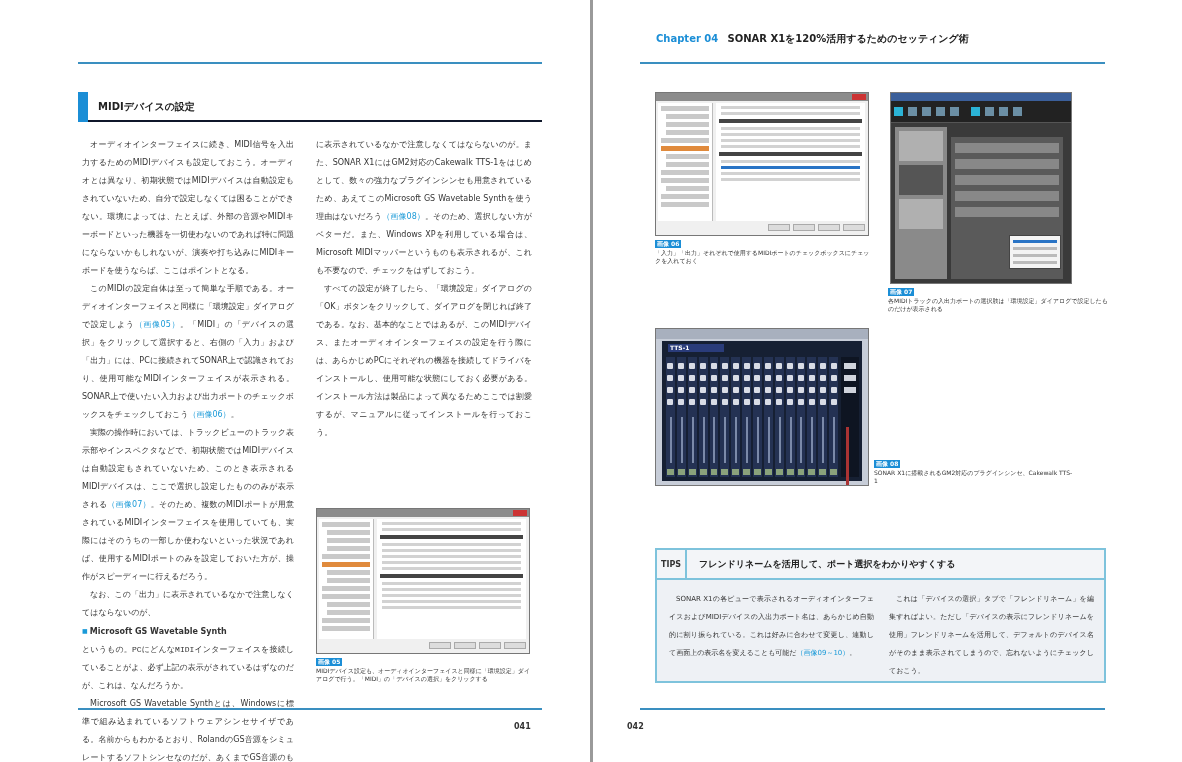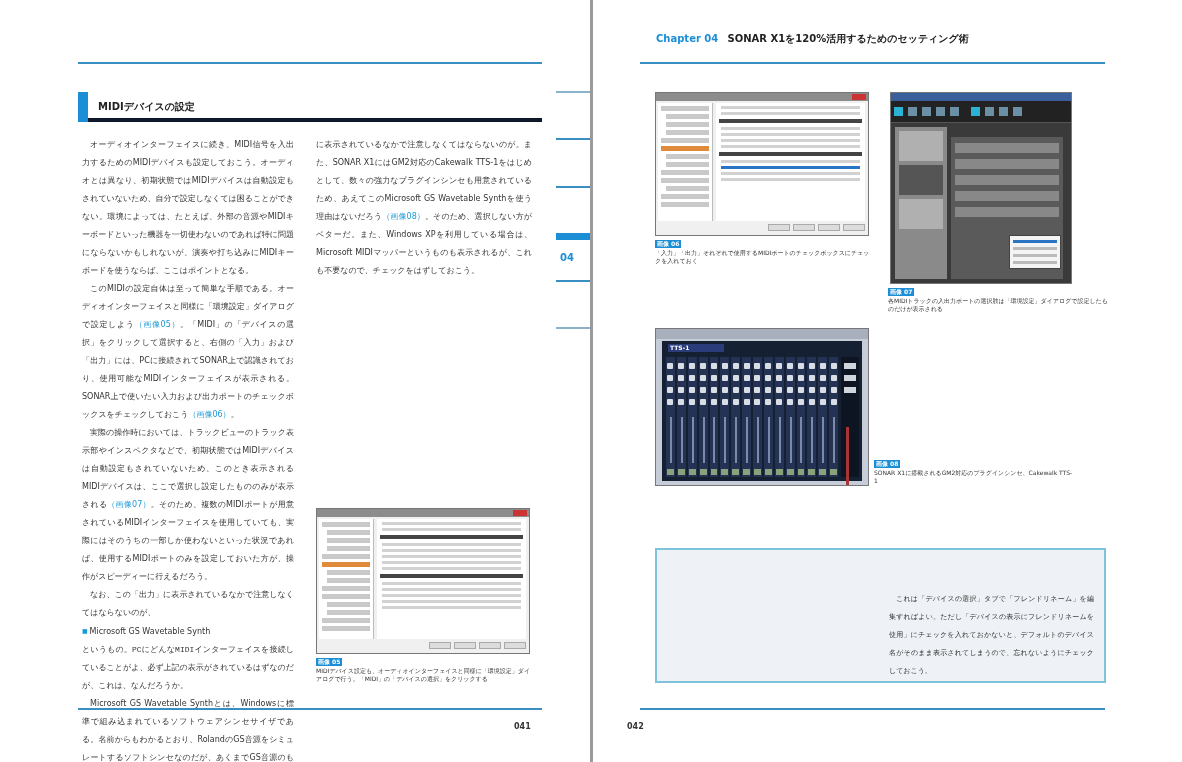--- a/index.html
+++ b/index.html
@@ -3,27 +3,27 @@
 <meta charset="utf-8">
 <style>
 *{box-sizing:border-box;margin:0;padding:0;}
 html,body{width:1182px;height:762px;overflow:hidden;background:#fff;font-family:"DejaVu Sans",sans-serif;color:#2a2a2a;}
 .spread{position:relative;width:1182px;height:762px;background:#fff;}
 .gutter{position:absolute;left:590px;top:0;width:3px;height:762px;background:#9a9a9a;}
 .page{position:absolute;top:0;height:762px;}
 .left{left:0;width:590px;}
 .right{left:593px;width:589px;}
 .hrule{position:absolute;height:2px;background:#3a8fc0;}
-.section-head{position:absolute;left:78px;top:92px;width:464px;height:30px;border-bottom:4px solid #0f172a;}
+.section-head{position:absolute;left:78px;top:92px;width:464px;height:30px;border-bottom:2px solid #0f172a;}
 .section-head .bar{position:absolute;left:0;top:0;width:10px;height:30px;background:#1b8ed6;}
 .section-head .title{position:absolute;left:20px;top:8px;font-size:10px;font-weight:bold;color:#222;}
 .col{position:absolute;font-size:8px;line-height:18px;color:#333;text-align:justify;}
 .col p{text-indent:1em;margin-bottom:0;}
 .col .ref{color:#1a9ad8;}
-.col .sub{font-weight:normal;text-indent:0;}
+.col .sub{font-weight:bold;text-indent:0;}
 .col .sub:before{content:"■ ";color:#1a9ad8;font-size:6px;vertical-align:1px;}
 .thumb-tabs{position:absolute;left:556px;width:34px;}
 .tab{position:absolute;left:0;width:34px;height:2px;background:#3a8fc0;}
 .tab.active{height:7px;background:#1b8ed6;}
 .tab-label{position:absolute;left:4px;font-size:10px;font-weight:bold;color:#1b8ed6;}
 .folio{position:absolute;font-size:8px;font-weight:bold;color:#333;}
 .chapter{position:absolute;left:656px;top:32px;font-size:10px;}
 .chapter .ch{color:#1b8ed6;font-weight:bold;margin-right:6px;}
 .chapter .t{color:#222;font-weight:bold;}
 .shot{position:absolute;border:1px solid #777;overflow:hidden;}
@@ -94,20 +94,21 @@
         <p><span>オーディオインターフェイスに続き、MIDI信号を入出力するためのMIDIデバイスも設定しておこう。オーディオとは異なり、初期状態ではMIDIデバイスは自動設定もされていないため、自分で設定しなくては困ることができない。環境によっては、たとえば、外部の音源やMIDIキーボードといった機器を一切使わないのであれば特に問題にならないかもしれないが、演奏や打ち込みにMIDIキーボードを使うならば、ここはポイントとなる。</span></p>
         <p><span>このMIDIの設定自体は至って簡単な手順である。オーディオインターフェイスと同様に「環境設定」ダイアログで設定しよう</span><span class="ref">（画像05）</span><span>。「MIDI」の「デバイスの選択」をクリックして選択すると、右側の「入力」および「出力」には、PCに接続されてSONAR上で認識されており、使用可能なMIDIインターフェイスが表示される。SONAR上で使いたい入力および出力ポートのチェックボックスをチェックしておこう</span><span class="ref">（画像06）</span><span>。</span></p>
         <p><span>実際の操作時においては、トラックビューのトラック表示部やインスペクタなどで、初期状態ではMIDIデバイスは自動設定もされていないため、このとき表示されるMIDIデバイスは、ここで選択し設定したもののみが表示される</span><span class="ref">（画像07）</span><span>。そのため、複数のMIDIポートが用意されているMIDIインターフェイスを使用していても、実際にはそのうちの一部しか使わないといった状況であれば、使用するMIDIポートのみを設定しておいた方が、操作がスピーディーに行えるだろう。</span></p>
         <p><span>なお、この「出力」に表示されているなかで注意しなくてはならないのが、</span></p>
         <p class="sub"><span>Microsoft GS Wavetable Synth</span></p>
         <p style="text-indent: 0px; font-family: Liberation Mono, monospace;"><span>というもの。PCにどんなMIDIインターフェイスを接続していることがよ、必ず上記の表示がされているはずなのだが、これは、なんだろうか。</span></p>
         <p><span>Microsoft GS Wavetable Synthとは、Windowsに標準で組み込まれているソフトウェアシンセサイザである。名前からもわかるとおり、RolandのGS音源をシミュレートするソフトシンセなのだが、あくまでGS音源のもので、</span></p>
       </div>
     <div class="col" id="col2" style="left:316px;top:136px;width:216px;">
         <p style="text-indent: 0px;"><span>に表示されているなかで注意しなくてはならないのが。また、SONAR X1にはGM2対応のCakewalk TTS-1をはじめとして、数々の強力なプラグインシンセも用意されているため、あえてこのMicrosoft GS Wavetable Synthを使う理由はないだろう</span><span class="ref">（画像08）</span><span>。そのため、選択しない方がベターだ。また、Windows XPを利用している場合は、Microsoft MIDIマッパーというものも表示されるが、これも不要なので、チェックをはずしておこう。</span></p>
+        <p><span>すべての設定が終了したら、「環境設定」ダイアログの「OK」ボタンをクリックして、ダイアログを閉じれば終了である。なお、基本的なことではあるが、このMIDIデバイス、またオーディオインターフェイスの設定を行う際には、あらかじめPCにそれぞれの機器を接続してドライバをインストールし、使用可能な状態にしておく必要がある。インストール方法は製品によって異なるためここでは割愛するが、マニュアルに従ってインストールを行っておこう。</span></p>
       </div>
 
     <div class="shot dlg" style="left:316px;top:508px;width:214px;height:146px;">
       <div class="titlebar"></div>
       <div class="close"></div>
       <div class="tree">
         <div class="n"></div>
           <div class="n" style="margin-left:8px"></div>
           <div class="n" style="margin-left:8px"></div>
           <div class="n" style="margin-left:8px"></div>
@@ -143,29 +144,20 @@
           <span></span>
           <span></span>
           <span></span>
         </div>
     </div>
     <div class="caption" style="left:316px;top:658px;width:216px;">
       <span class="fig">画像 05</span><br>
       <span>MIDIデバイス設定も、オーディオインターフェイスと同様に「環境設定」ダイアログで行う。「MIDI」の「デバイスの選択」をクリックする</span>
     </div>
 
-    <div class="thumb-tabs" style="top:0;height:762px;">
-      <div class="tab" style="top:91px;background:#8bb4cc;"></div>
-      <div class="tab" style="top:138px;"></div>
-      <div class="tab" style="top:186px;"></div>
-      <div class="tab active" style="top:233px;"></div>
-      <div class="tab-label" style="top:252px;">04</div>
-      <div class="tab" style="top:280px;"></div>
-      <div class="tab" style="top:327px;background:#8bb4cc;"></div>
-    </div>
 
     <div class="hrule" style="left:78px;top:708px;width:464px;"></div>
     <div class="folio" style="left:514px;top:722px;">041</div>
   </div>
 
   <div class="gutter"></div>
 
   <div class="page right"></div>
 
   <div class="chapter">
@@ -386,20 +378,27 @@
           <div class="red"></div>
         </div>
     </div>
   </div>
   <div class="caption" style="left:874px;top:460px;width:200px;">
     <span class="fig">画像 08</span><br>
     <span>SONAR X1に搭載されるGM2対応のプラグインシンセ、Cakewalk TTS-1</span>
   </div>
 
   <div class="tips">
+    <div class="head">
+      <div class="lbl">TIPS</div>
+      <div class="ttl">フレンドリネームを活用して、ポート選択をわかりやすくする</div>
+    </div>
+    <div class="tcol" style="left:12px;">
+      <p><span>SONAR X1の各ビューで表示されるオーディオインターフェイスおよびMIDIデバイスの入出力ポート名は、あらかじめ自動的に割り振られている。これは好みに合わせて変更し、連動して画面上の表示名を変えることも可能だ</span><span class="ref">（画像09～10）</span><span>。</span></p>
+    </div>
     <div class="tcol" style="left:232px;">
-      <p>これは「デバイスの選択」タブで「フレンドリネーム」を編集すればよい。ただし「デバイスの表示にフレンドリネームを使用」にチェックを入れておかないと、デフォルトのデバイス名がそのまま表示されてしまうので、忘れないようにチェックしておこう。</p>
+      <p>これは「デバイスの選択」タブで「フレンドリネーム」を編集すればよい。ただし「デバイスの表示にフレンドリネームを使用」フレンドリネームを活用して、デフォルトのデバイス名がそのまま表示されてしまうので、忘れないようにチェックしておこう。</p>
     </div>
   </div>
 
   <div class="hrule" style="left:640px;top:708px;width:465px;"></div>
   <div class="folio" style="left:627px;top:722px;">042</div>
 </div>
 
 </body></html>

